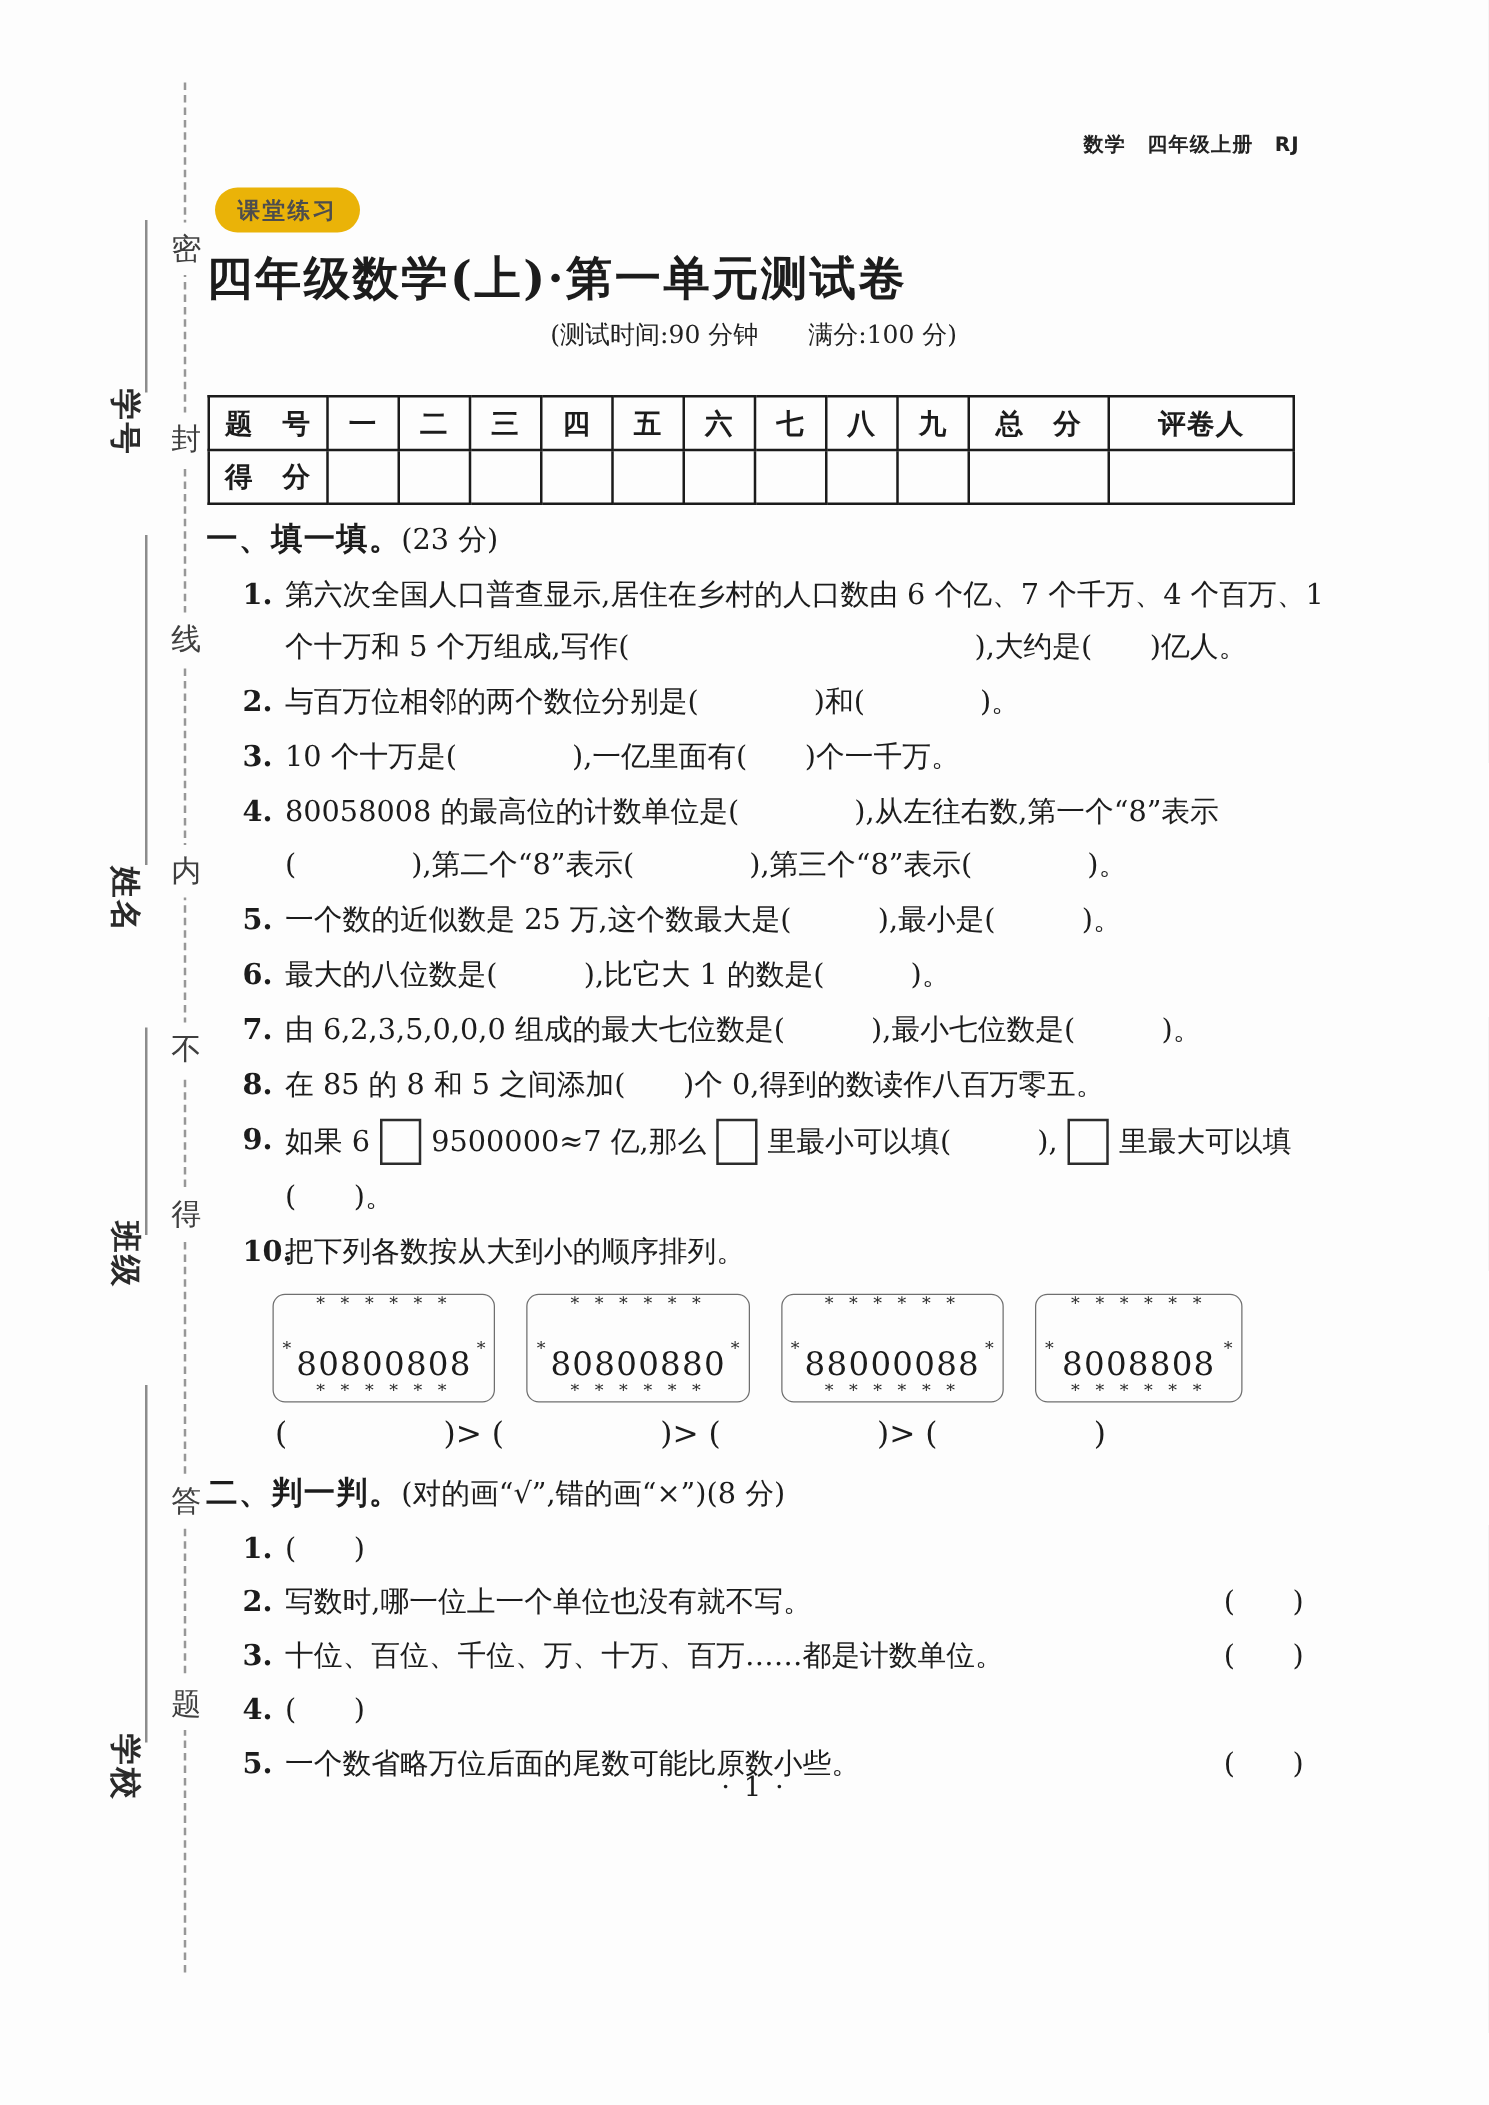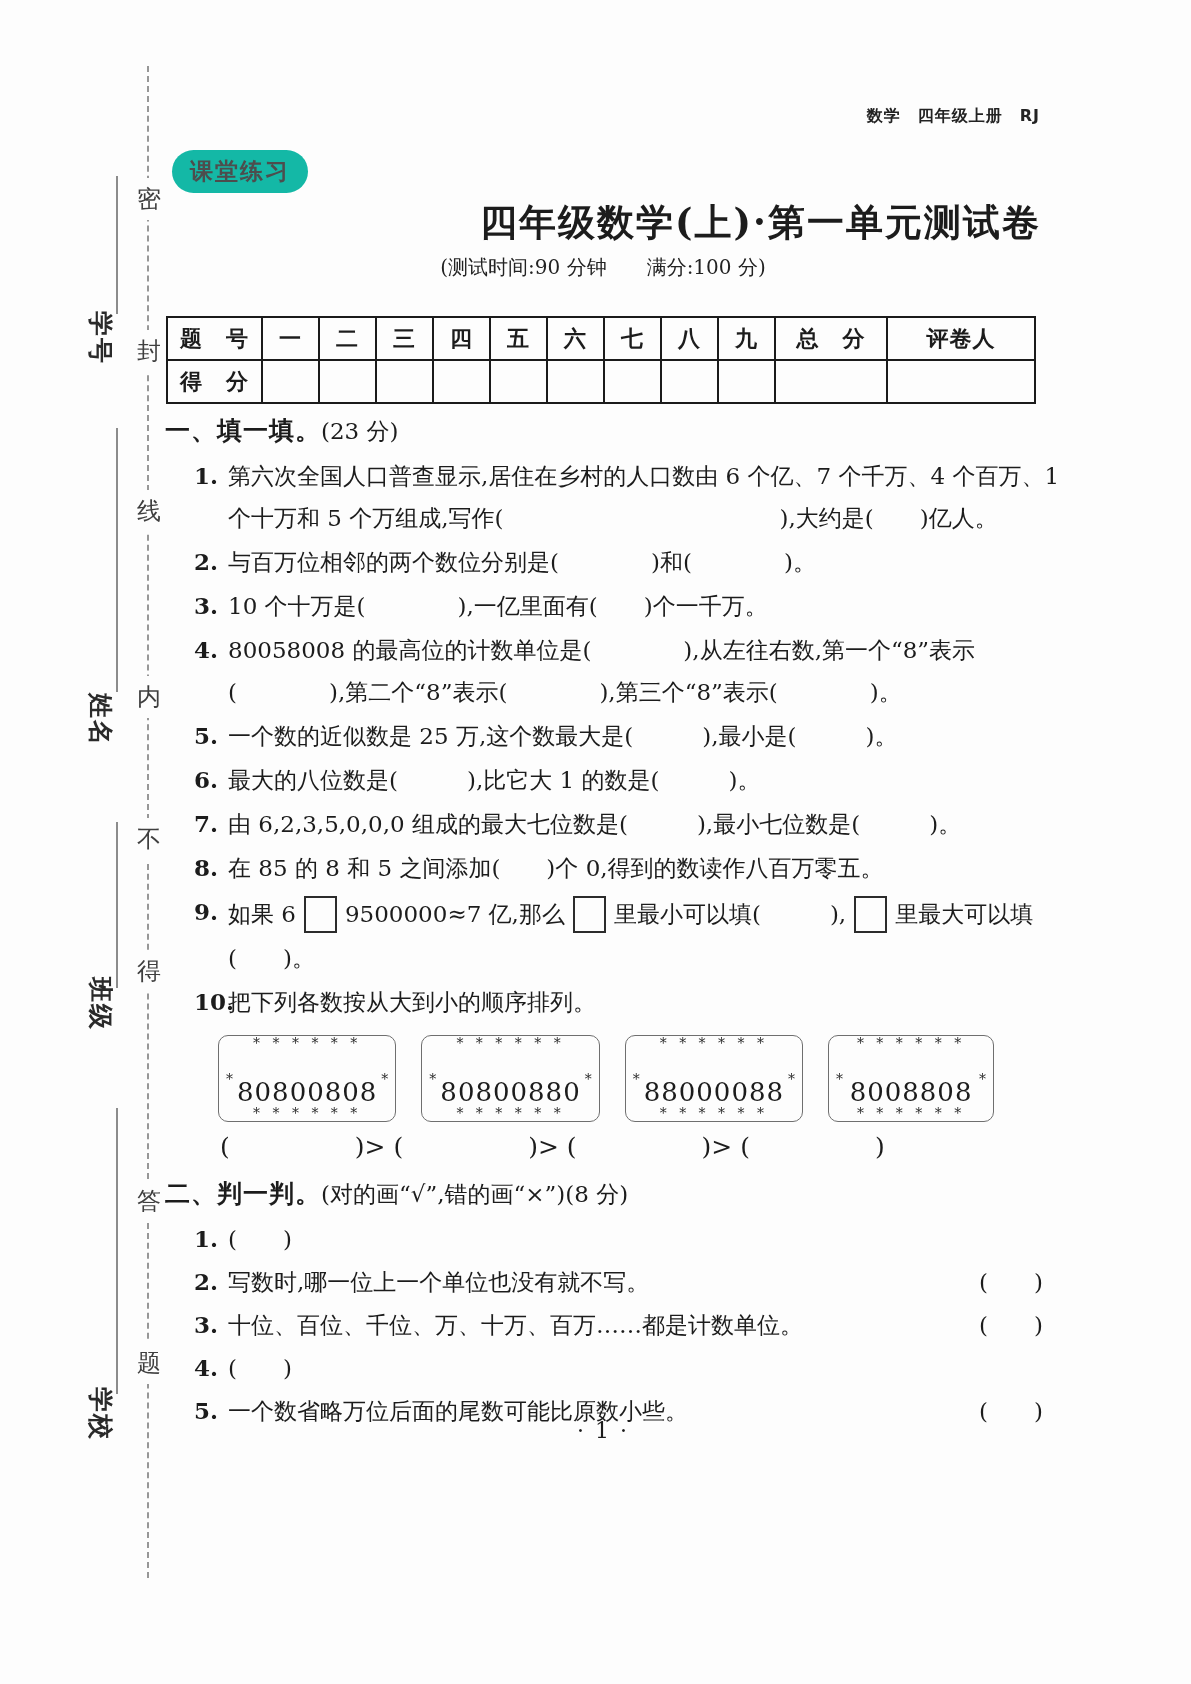--- a/index.html
+++ b/index.html
@@ -19,24 +19,24 @@
   .sc4{top:818px}.sc5{top:950px}.sc6{top:1180px}.sc7{top:1342px}
   .side-seg{position:absolute;left:116px;width:2px;background:#8c8c8c;}
   .sg0{top:176px;height:138px}.sg1{top:428px;height:264px}
   .sg2{top:822px;height:166px}.sg3{top:1108px;height:286px}
   .side-lbl{position:absolute;left:70px;width:60px;height:28px;line-height:28px;text-align:center;
     transform:rotate(90deg);font-size:25px;font-weight:600;color:#2a2a2a;letter-spacing:2px;}
   .lb0{top:324px}.lb1{top:706px}.lb2{top:990px}.lb3{top:1400px}
   
   .meta{position:absolute;top:106px;right:151px;font-size:16px;font-weight:600;
     font-family:"DejaVu Sans","Liberation Sans",sans-serif;color:#222;letter-spacing:1px;}
-  .badge{position:absolute;left:172px;top:150px;background:#14b8a6;color:#4d4d4d;
-    font-family:"DejaVu Sans","Liberation Sans",sans-serif;font-weight:bold;font-size:23px;
+  .badge{position:absolute;left:172px;top:150px;background:#eab308;color:#4d4d4d;
+    font-family:"DejaVu Sans","Liberation Sans",sans-serif;font-weight:bold;font-size:18px;
     padding:6px 18px;border-radius:24px;letter-spacing:2px;}
-  .title{position:absolute;left:165px;top:198px;width:876px;text-align:right;
+  .title{position:absolute;left:165px;top:198px;width:876px;text-align:left;
     font-size:37px;font-weight:bold;letter-spacing:2px;}
   .subtitle{position:absolute;left:165px;top:254px;width:876px;text-align:center;font-size:20px;color:#222;}
   
   .score{position:absolute;left:166px;top:316px;border-collapse:collapse;table-layout:fixed;}
   .score td{border:2px solid #1b1b1b;height:41px;text-align:center;font-size:22px;font-weight:600;
     padding:0;letter-spacing:1px;}
   
   .content{position:absolute;left:165px;top:414px;width:878px;}
   .sec-head{font-size:25px;margin:0 0 8px 0;white-space:nowrap;}
   .sec-head .hb{font-weight:bold;font-family:"DejaVu Sans","Liberation Sans",sans-serif;letter-spacing:1px;}

